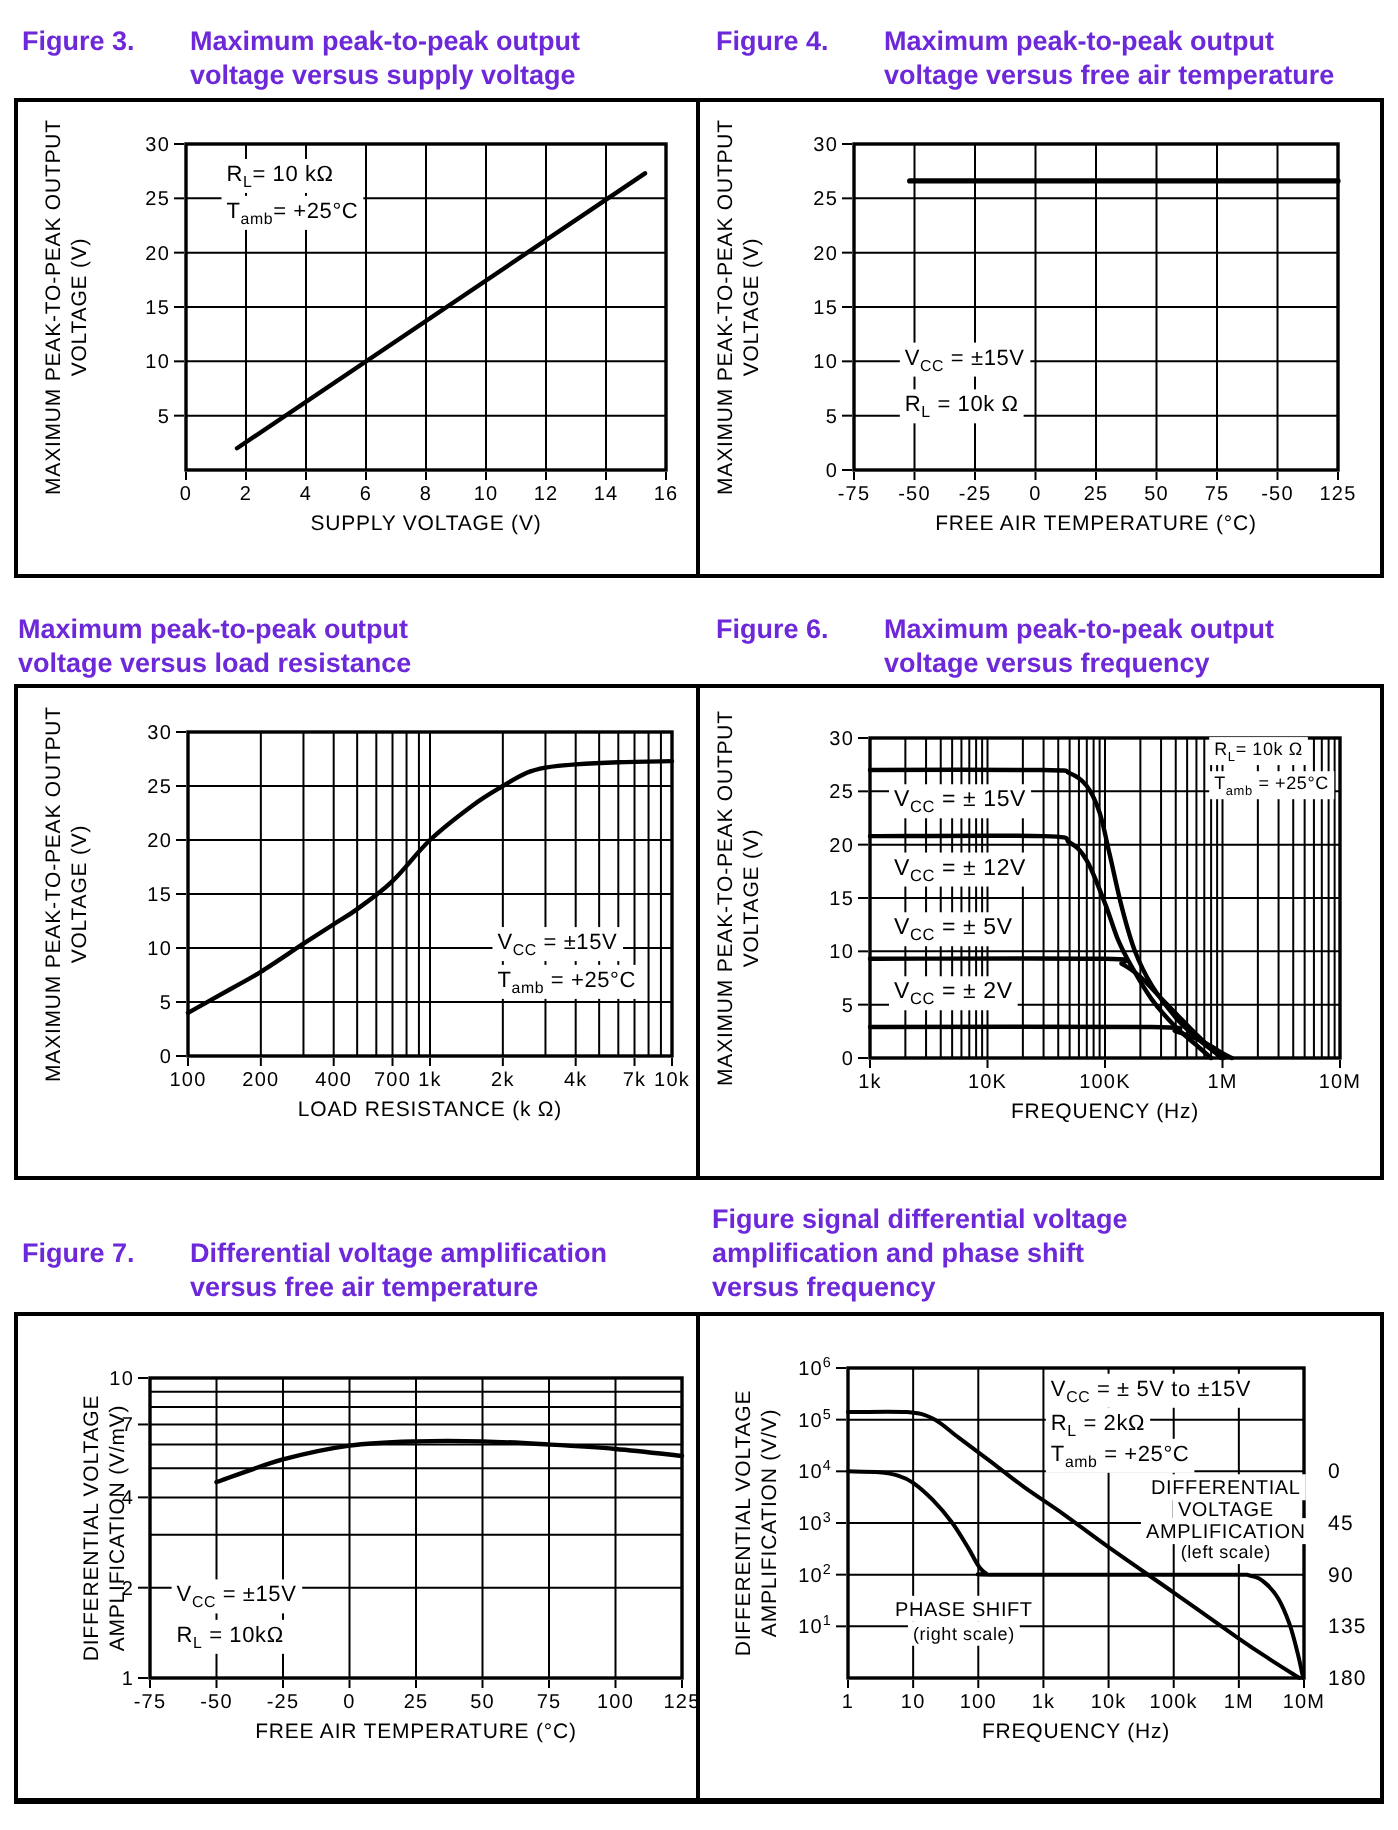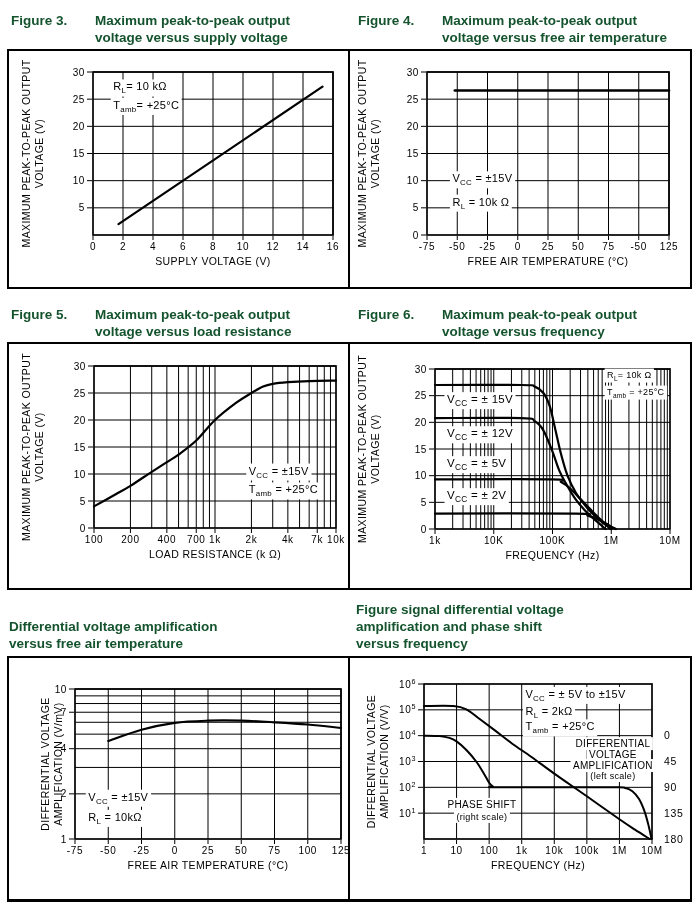--- a/index.html
+++ b/index.html
@@ -1,17 +1,17 @@
 <!DOCTYPE html>
 <html><head>
 <meta charset="utf-8">
 <style>
   html,body{margin:0;padding:0;background:#fff;}
   #page{position:relative;width:699px;height:915px;background:#ffffff;
-        font-family:"Liberation Sans","DejaVu Sans",sans-serif;color:#14532d;overflow:hidden;}
+        font-family:"Liberation Sans","DejaVu Sans",sans-serif;color:#6d28d9;overflow:hidden;}
   .captions{position:absolute;display:flex;left:0;width:699px;align-items:flex-end;}
   .caption{display:flex;font-weight:bold;font-size:13.5px;line-height:17px;}
   .cap-left{position:absolute;left:9px;width:332px;}
   .cap-right{position:absolute;left:356px;width:336px;}
   .fig-label{flex:0 0 84px;padding-left:2px;}
   .fig-title{flex:1;}
   .tl{display:block;}
   .tl:empty{display:none;}
   .row{position:absolute;left:7px;width:681px;border:2px solid #000;display:flex;background:#fff;}
   .cell{position:relative;}
@@ -168,21 +168,20 @@
             <text x="198" y="214" font-size="10.5" text-anchor="middle" letter-spacing="0.4"><tspan dy="0" font-size="10.5">FREE AIR TEMPERATURE (°C)</tspan></text>
             <text transform="rotate(-90)" x="-102.5" y="16" font-size="10.5" text-anchor="middle" letter-spacing="0.4">MAXIMUM PEAK-TO-PEAK OUTPUT</text>
             <text transform="rotate(-90)" x="-102.5" y="29" font-size="10.5" text-anchor="middle" letter-spacing="0.4">VOLTAGE (V)</text>
           </g>
         </svg>
     </div>
   </div>
 
   <div class="captions" style="top:302px;height:38px;">
     <div class="caption cap-left">
-      <span class="fig-label">Figure 5.</span>
       <span class="fig-title">
         <span class="tl">Maximum peak-to-peak output</span>
         <span class="tl">voltage versus load resistance</span>
       </span>
     </div>
     <div class="caption cap-right">
       <span class="fig-label">Figure 6.</span>
       <span class="fig-title">
         <span class="tl">Maximum peak-to-peak output</span>
         <span class="tl">voltage versus frequency</span>
@@ -357,20 +356,21 @@
             <text x="202.5" y="215" font-size="10.5" text-anchor="middle" letter-spacing="0.4"><tspan dy="0" font-size="10.5">FREQUENCY (Hz)</tspan></text>
             <text transform="rotate(-90)" x="-105" y="16" font-size="10.5" text-anchor="middle" letter-spacing="0.4">MAXIMUM PEAK-TO-PEAK OUTPUT</text>
             <text transform="rotate(-90)" x="-105" y="29" font-size="10.5" text-anchor="middle" letter-spacing="0.4">VOLTAGE (V)</text>
           </g>
         </svg>
     </div>
   </div>
 
   <div class="captions" style="top:598px;height:54px;">
     <div class="caption cap-left">
+      <span class="fig-label">Figure 7.</span>
       <span class="fig-title">
         <span class="tl">Differential voltage amplification</span>
         <span class="tl">versus free air temperature</span>
       </span>
     </div>
     <div class="caption cap-right">
       <span class="fig-title">
         <span class="tl">Figure signal differential voltage</span>
         <span class="tl">amplification and phase shift</span>
         <span class="tl">versus frequency</span>

